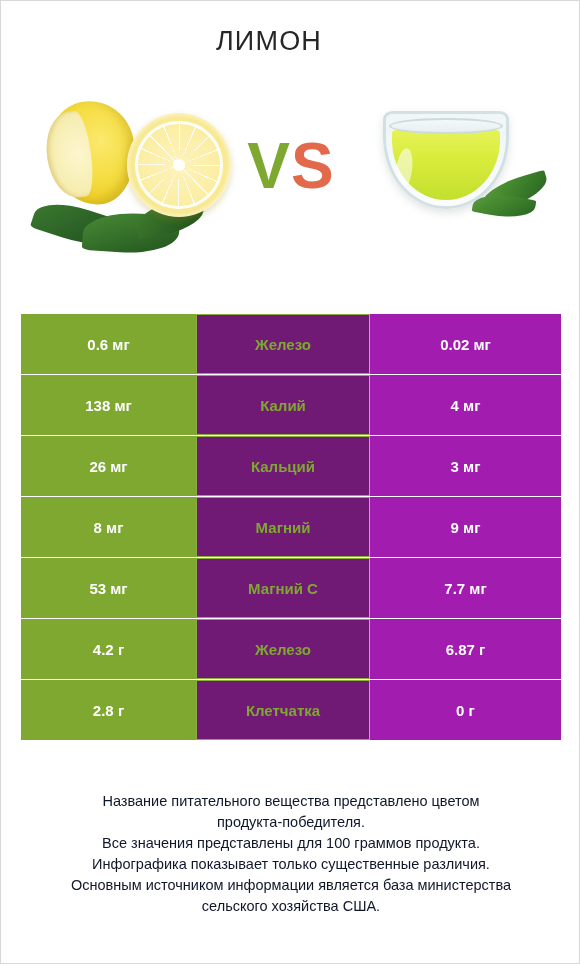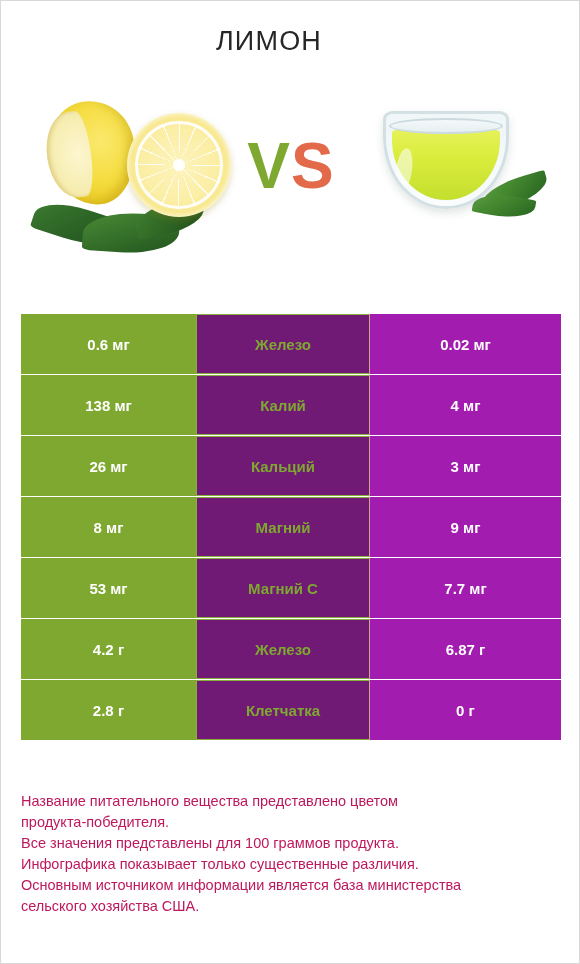--- a/index.html
+++ b/index.html
@@ -220,24 +220,24 @@
     background: #a21caf;
     color: #ffffff;
   }
 
   
   .footer {
     position: absolute;
     left: 20px;
     top: 790px;
     width: 540px;
-    text-align: left;
+    text-align: center;
     font-size: 14.5px;
     line-height: 21px;
-    color: #be185d;
+    color: #0f172a;
     font-weight: 400;
   }
   .footer div { white-space: nowrap; }
 </style>
 </head>
 <body>
 
 <div class="page">
 
   <div class="header">

